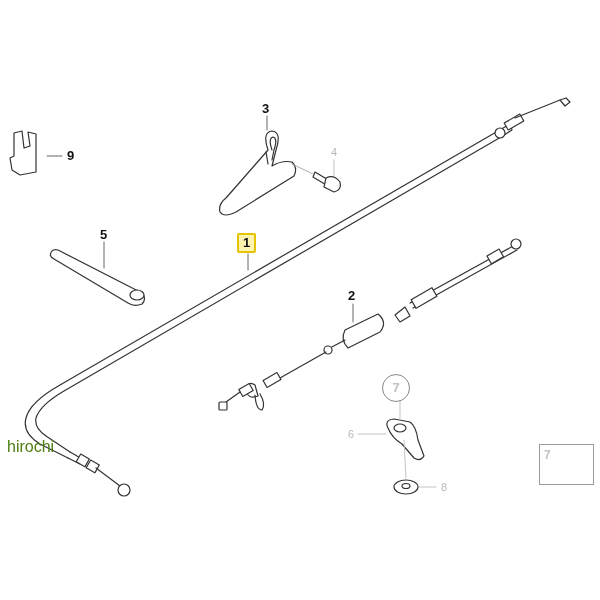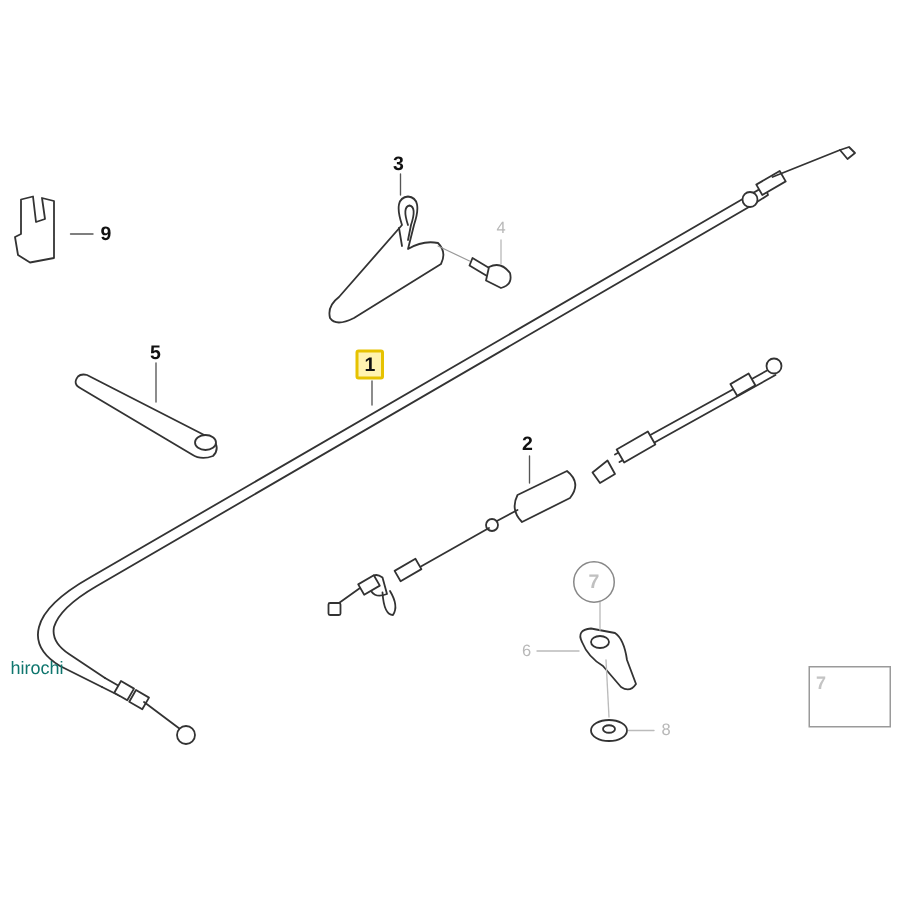--- a/index.html
+++ b/index.html
@@ -1,21 +1,21 @@
 <!DOCTYPE html>
 <html><head>
 <meta charset="utf-8">
 <style>
   html, body { margin:0; padding:0; background:#ffffff; }
   body { width:600px; height:600px; position:relative; overflow:hidden; font-family:"Liberation Sans", sans-serif; }
   svg.diagram { position:absolute; left:0; top:0; width:600px; height:600px; }
   .callout { position:absolute; font-family:"Liberation Sans", sans-serif; font-weight:bold; font-size:13px; color:#111; line-height:1; }
   .callout.grey { color:#b8b8b8; font-weight:normal; font-size:11px; }
   .callout.hl { background:#fff3b0; border:2px solid #e6c200; border-radius:2px; padding:1px 4px 2px 4px; font-size:13px; }
-  .watermark { position:absolute; left:7px; top:438px; font-size:12px; color:#0f766e; font-family:"Liberation Sans", sans-serif; }
+  .watermark { position:absolute; left:7px; top:438px; font-size:16px; color:#4d7c0f; font-family:"Liberation Sans", sans-serif; }
   .circle7 { position:absolute; left:382px; top:374px; width:26px; height:26px; border:1px solid #888; border-radius:50%; color:#c0c0c0; font-size:13px; font-weight:bold; text-align:center; line-height:26px; background:#fff; }
   .box7 { position:absolute; left:539px; top:444px; width:53px; height:39px; border:1px solid #9a9a9a; background:#fff; }
   .box7 .lbl { position:absolute; left:4px; top:3px; color:#c4c4c4; font-weight:bold; font-size:12px; }
 </style>
 </head>
 <body>
 
 <svg class="diagram" viewBox="0 0 600 600" xmlns="http://www.w3.org/2000/svg">
   <g fill="none" stroke="#333" stroke-width="1.2" stroke-linecap="round" stroke-linejoin="round">
 

